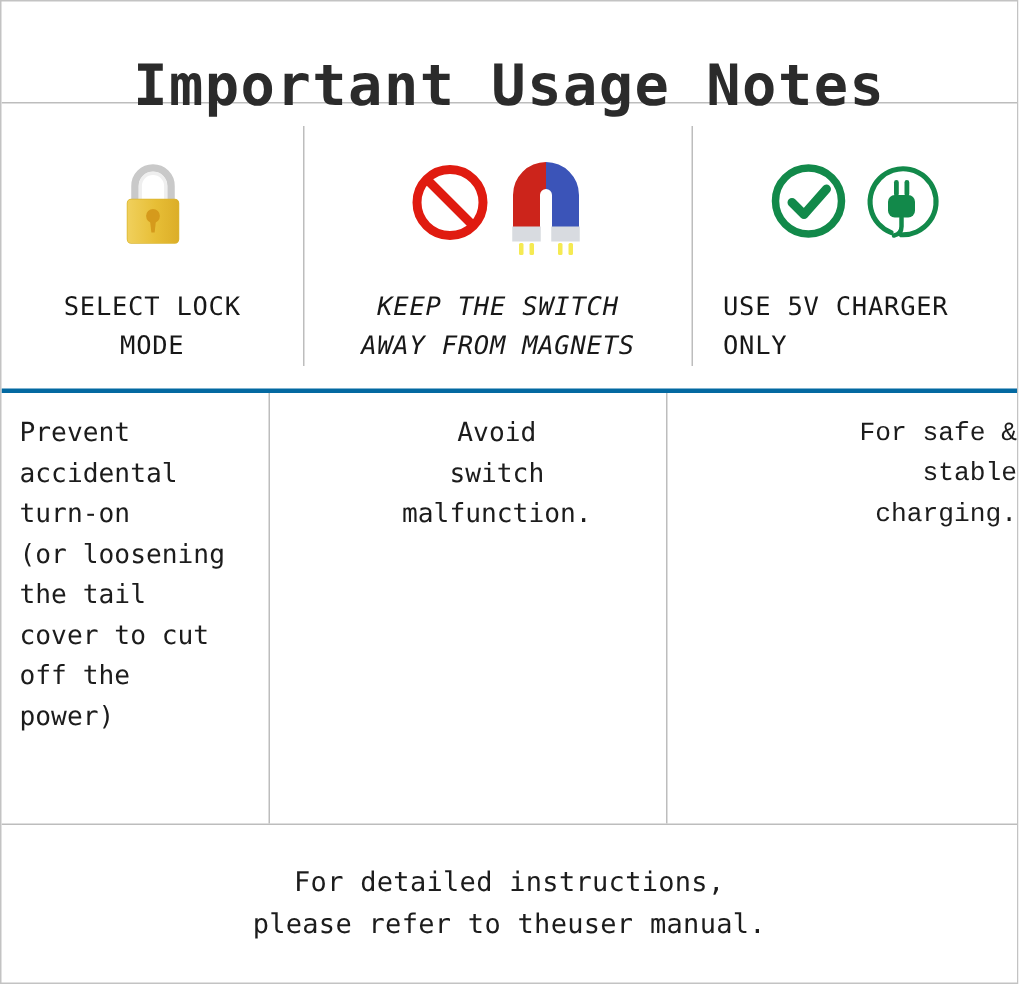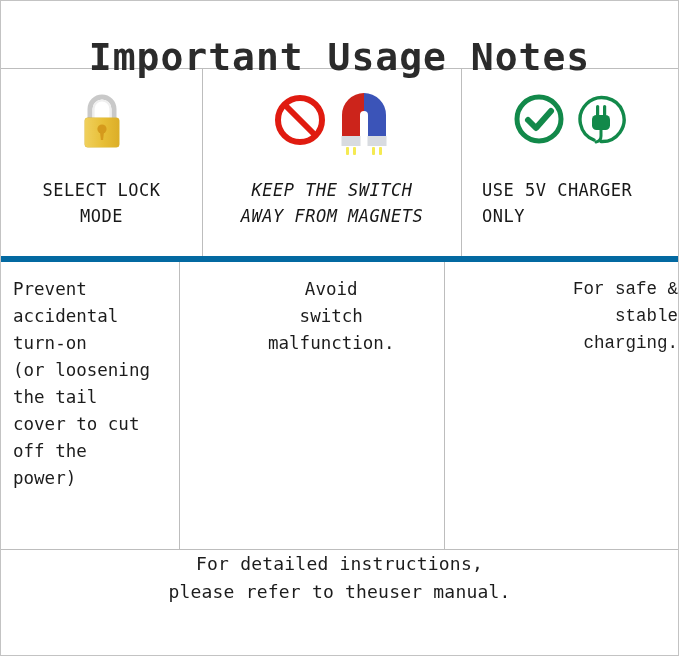--- a/index.html
+++ b/index.html
@@ -41,23 +41,24 @@
     color: #2b2b2b;
     letter-spacing: 1px;
     white-space: nowrap;
     margin-top: 44px;
   }
 
   
   .icon-row {
     height: 193px;
     box-sizing: border-box;
-    border-bottom: 6px solid #0369a1;
+    border-bottom: 3px solid #0369a1;
     display: flex;
     flex: 0 0 auto;
+    align-items: center;
   }
   .icon-cell {
     box-sizing: border-box;
     display: flex;
     flex-direction: column;
     align-items: center;
     padding-top: 22px;
   }
   .icon-cell.c1 { width: 202px; border-right: 1px solid #bdbdbd; }
   .icon-cell.c2 { width: 259px; border-right: 1px solid #bdbdbd; font-style: italic; }
@@ -122,21 +123,21 @@
     padding-left: 40px;
     text-align: right;
     font-family: Liberation Mono, monospace;
   }
 
   
   .footer-row {
     height: 105px;
     flex: 0 0 auto;
     display: flex;
-    align-items: flex-start;
+    align-items: center;
     justify-content: center;
   }
   .footer-text {
     font-family: "DejaVu Sans Mono", "Liberation Mono", monospace;
     font-size: 18px;
     line-height: 28px;
     color: #1c1c1c;
     text-align: center;
     white-space: pre-line;
     letter-spacing: 0.2px;

